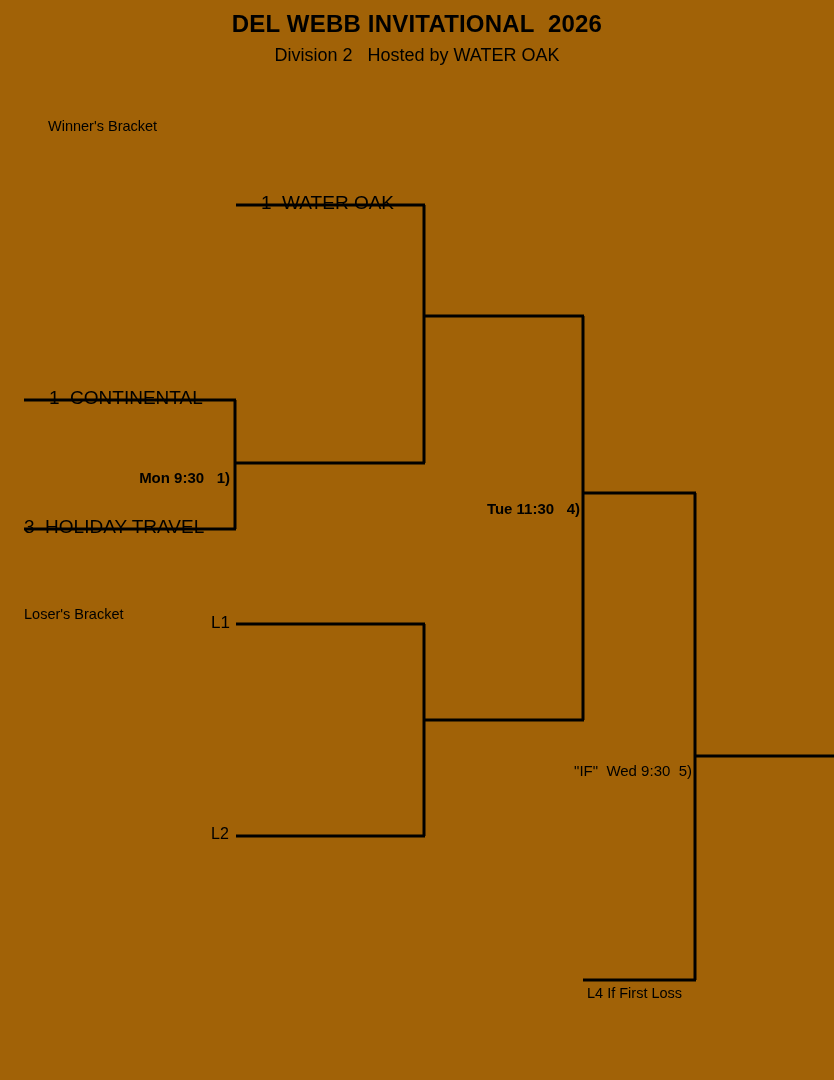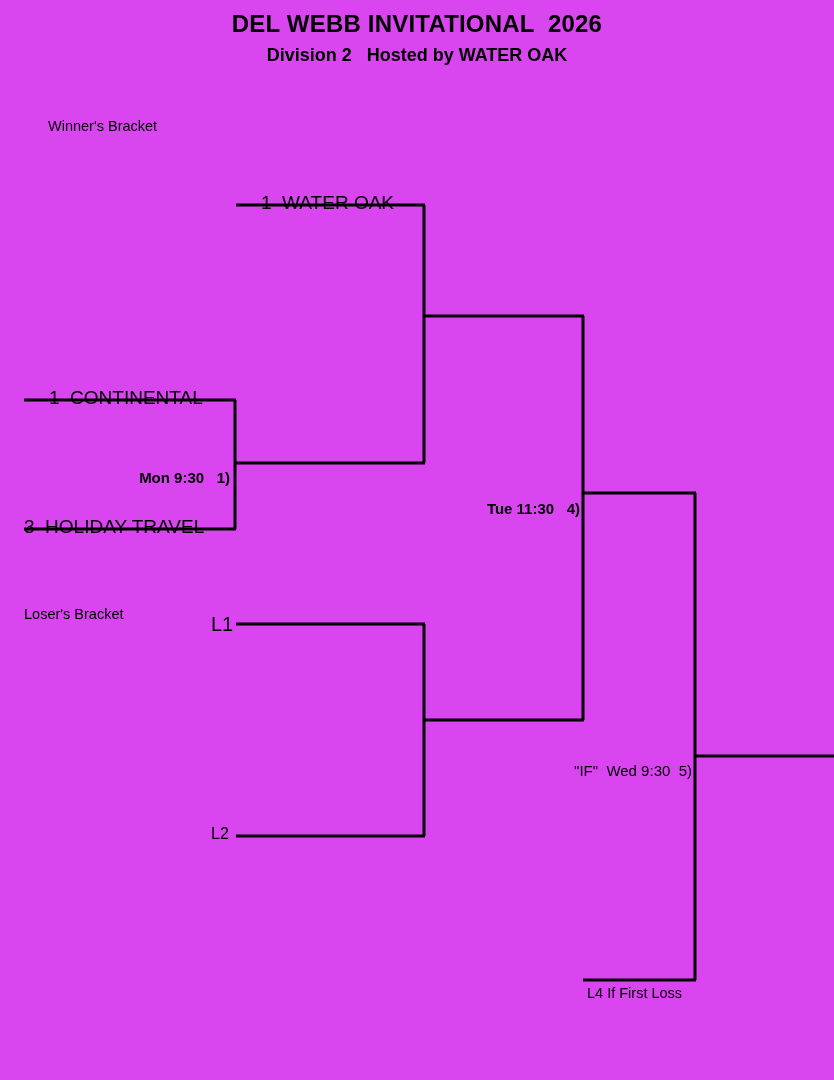--- a/index.html
+++ b/index.html
@@ -9,21 +9,21 @@
     background: #ffffff;
   }
   body {
     font-family: "Liberation Sans", sans-serif;
     color: #000000;
   }
   #page {
     position: relative;
     width: 834px;
     height: 1080px;
-    background: #d946ef;
+    background: #a16207;
     overflow: hidden;
   }
   
   .title {
     position: absolute;
     left: 0;
     top: 10px;
     width: 834px;
     text-align: center;
     font-size: 24px;
@@ -31,21 +31,21 @@
     letter-spacing: 0.2px;
     white-space: pre;
   }
   .subtitle {
     position: absolute;
     left: 0;
     top: 45px;
     width: 834px;
     text-align: center;
     font-size: 18px;
-    font-weight: bold;
+    font-weight: normal;
     white-space: pre;
   }
   
   .section-label {
     position: absolute;
     font-size: 14.5px;
     white-space: pre;
   }
   #winners-label { left: 48px; top: 118px; }
   #losers-label  { left: 24px; top: 606px; }
@@ -143,21 +143,21 @@
 
   <div class="game" style="left:120px; top:455px; width:110px;font-weight:bold;">
     <span>Mon 9:30</span><span>&nbsp;&nbsp;&nbsp;</span><span class="num">1)</span>
   </div>
 
 
   <div class="game" style="left:455px; top:486px; width:125px;font-weight:bold;">
     <span>Tue 11:30</span><span>&nbsp;&nbsp;&nbsp;</span><span class="num">4)</span>
   </div>
 
-  <div class="slot" style="left:211px; top:602px; font-size:20px;">L1</div>
+  <div class="slot" style="left:211px; top:602px; font-size:17px;">L1</div>
 
   <div class="slot" style="left:211px; top:814px; font-size:16px;">L2</div>
 
 
   <div class="game" style="left:540px; top:748px; width:152px;">
     <span>"IF"  Wed 9:30</span><span>&nbsp;&nbsp;</span><span class="num">5)</span>
   </div>
 
   <div class="foot-slot" style="left:587px; top:986px;">L4 If First Loss</div>
 

